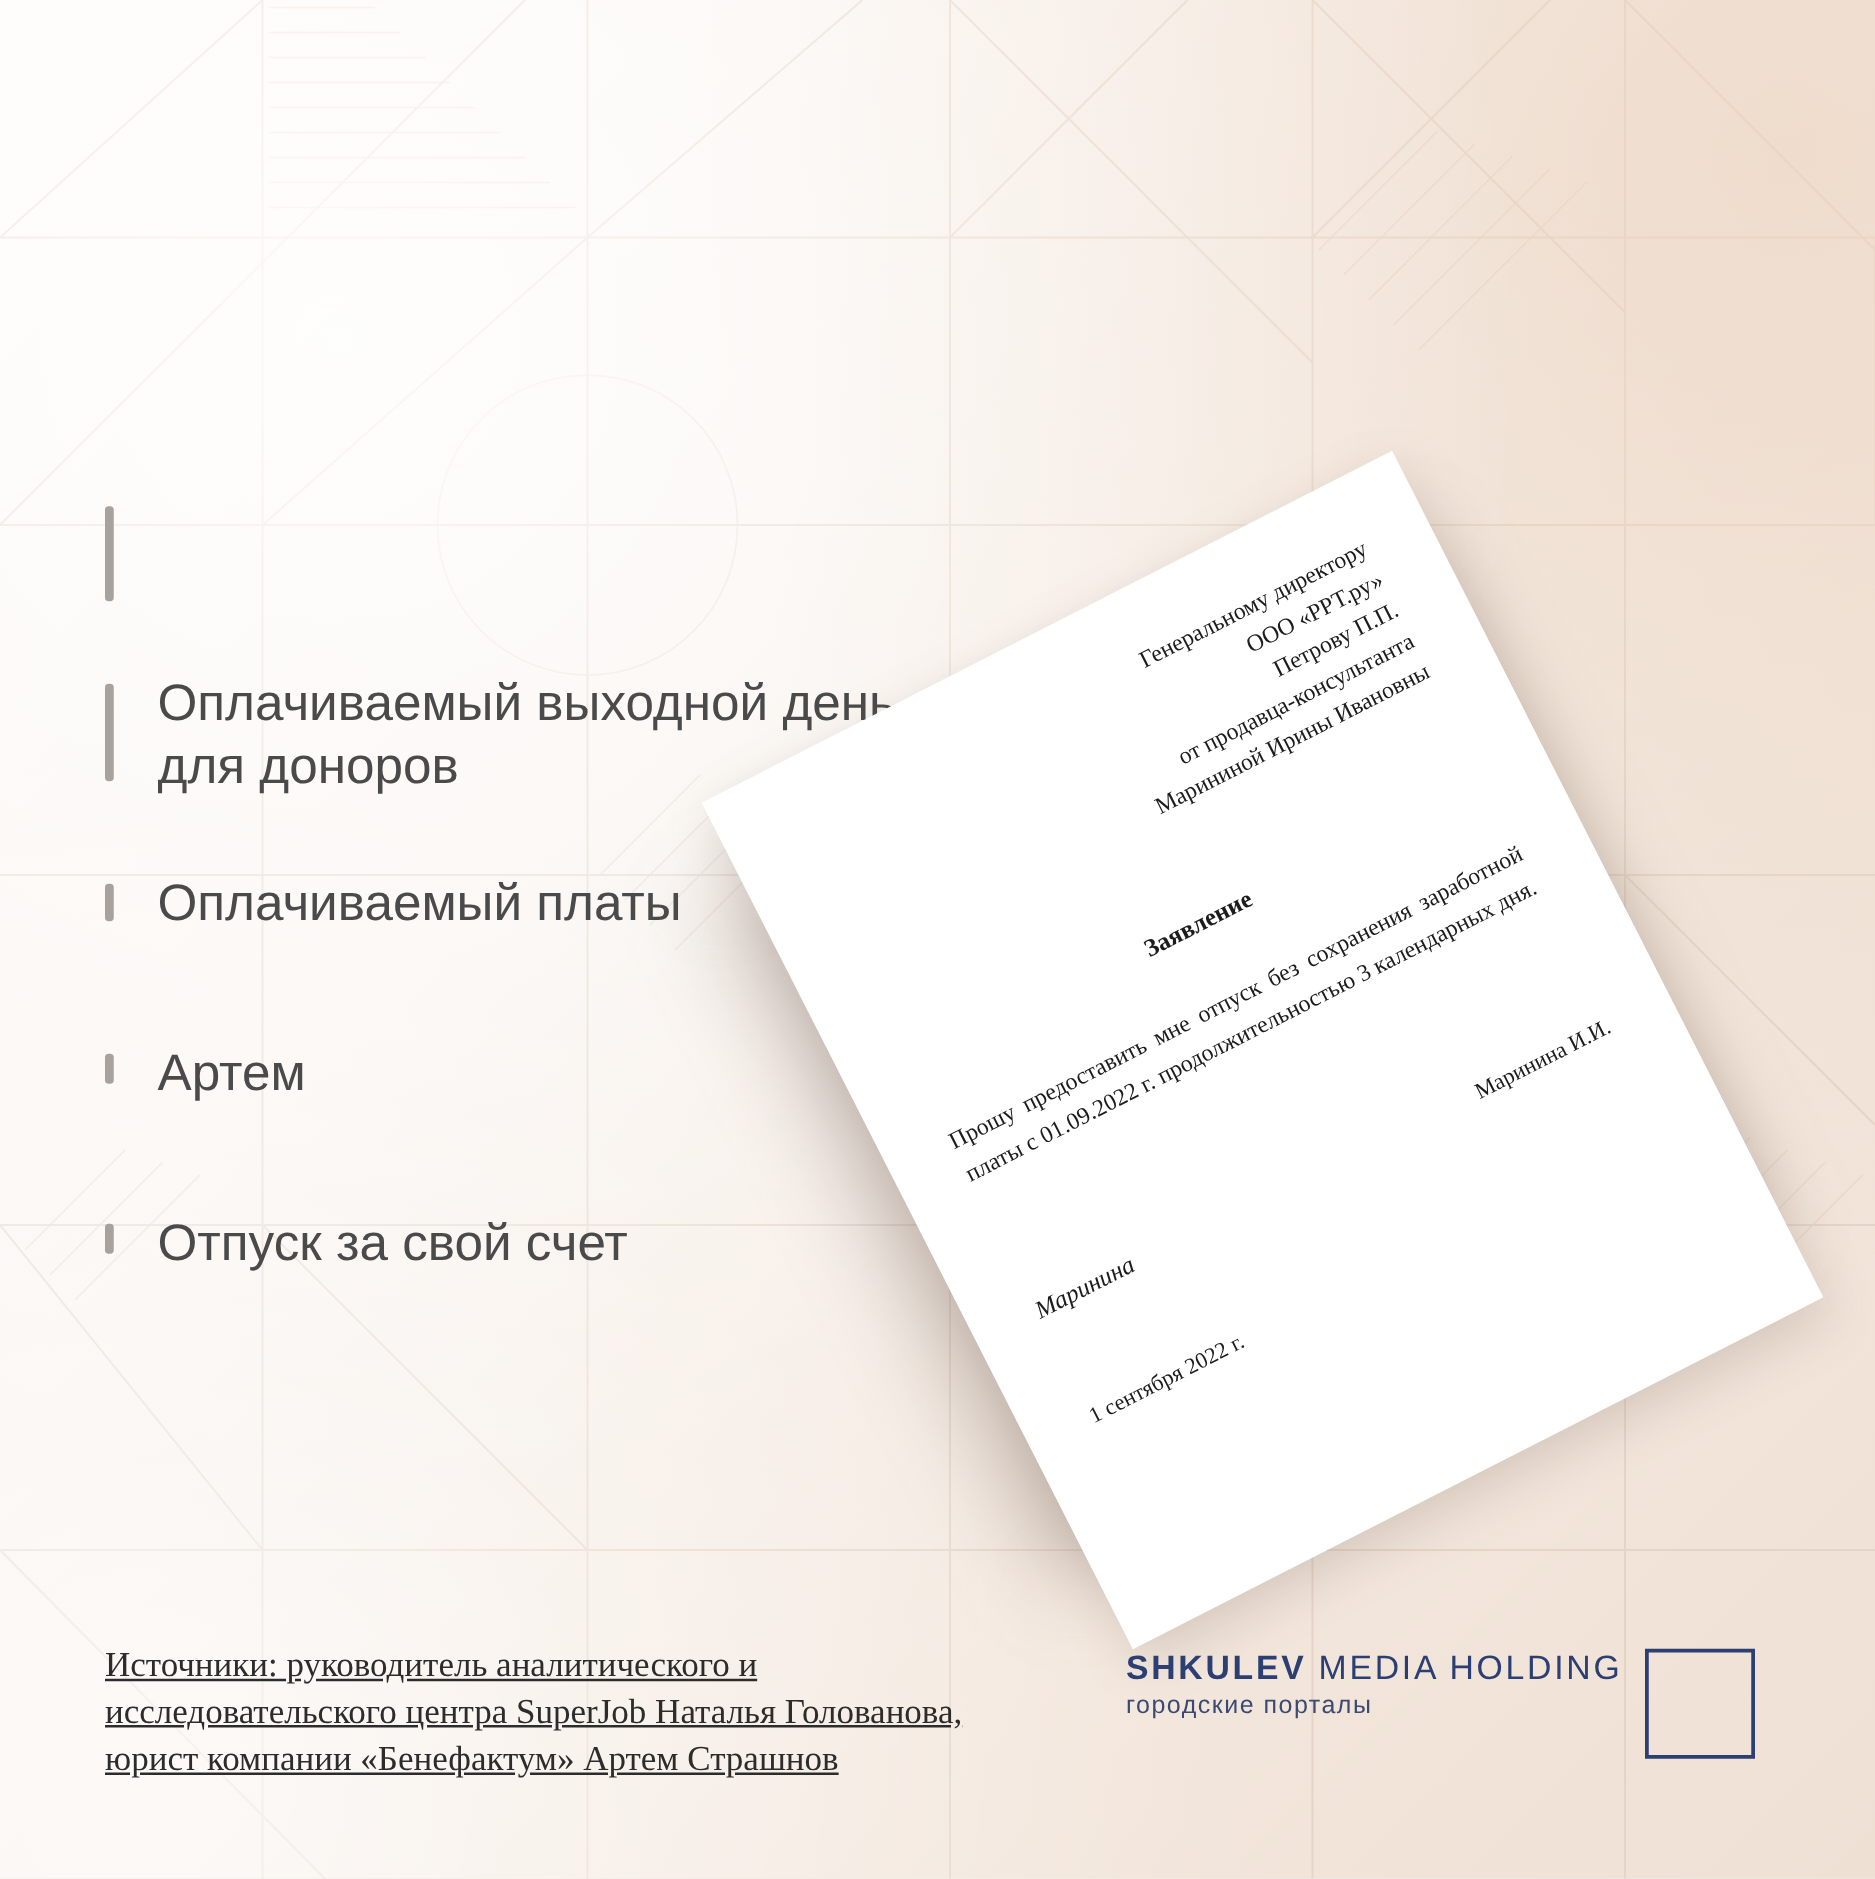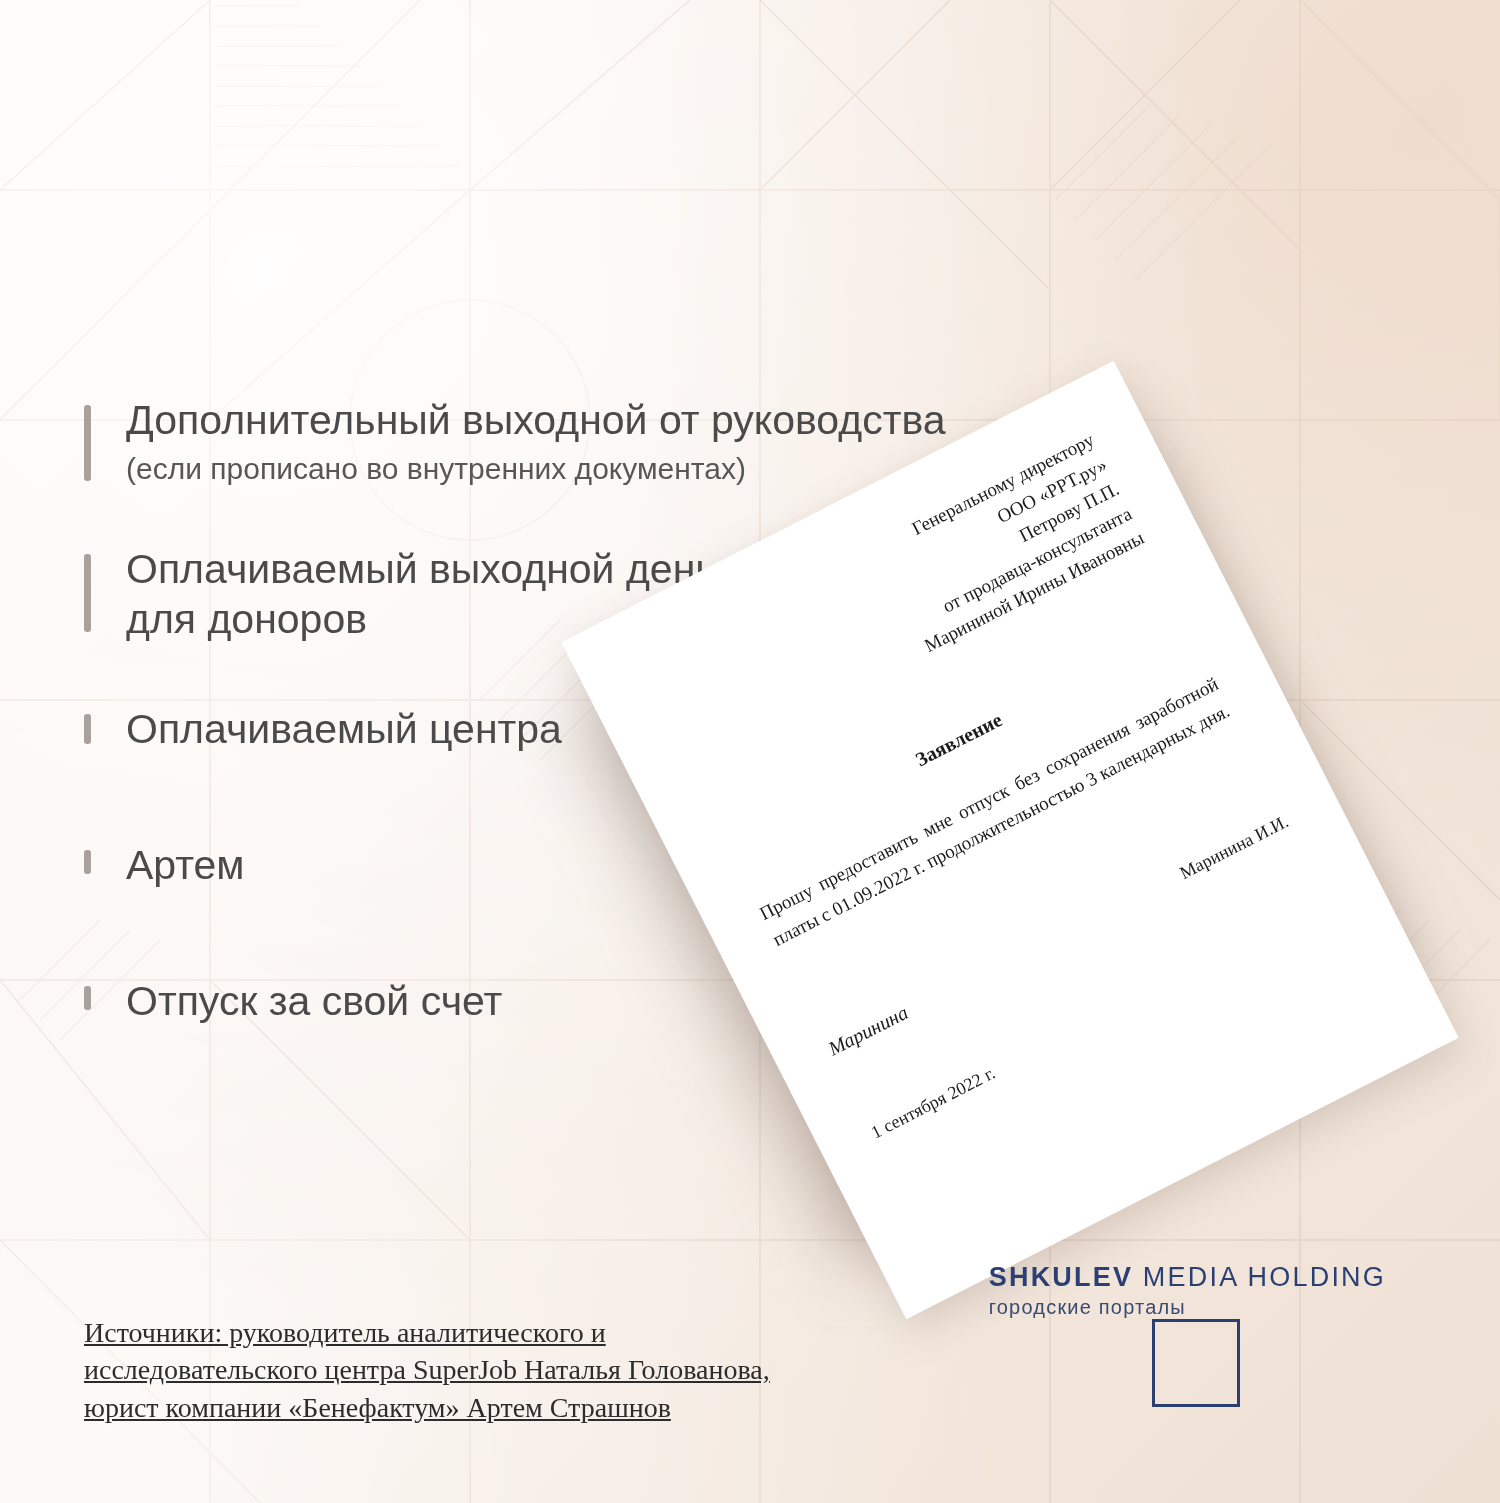--- a/index.html
+++ b/index.html
@@ -194,22 +194,20 @@
     white-space: pre-line;
     text-decoration: underline;
   }
 
   
   .logo {
     position: absolute;
     right: 96px;
     bottom: 96px;
     display: flex;
-    align-items: center;
-    flex-direction: column;
   }
   .logo-text {
     text-align: left;
     margin-right: 18px;
   }
   .logo-main {
     font-size: 27px;
     letter-spacing: 2.2px;
     color: #2b3f73;
   }
@@ -262,38 +260,34 @@
       </g>
     </svg>
   </div>
   <div class="bg-wash"></div>
 
 
   <div class="list">
 
     <div class="list-item item-1">
       <div class="bullet-bar bullet-h-1"></div>
-      <div class="item-text">
-        <div class="item-main">Дополнительный выходной от руководства</div>
-        <div class="item-sub">(если прописано во внутренних документах)</div>
-      </div>
     </div>
 
     <div class="list-item item-2">
       <div class="bullet-bar bullet-h-2"></div>
       <div class="item-text">
         <div class="item-main">Оплачиваемый выходной день
 для доноров</div>
       </div>
     </div>
 
     <div class="list-item item-3">
       <div class="bullet-bar bullet-h-3"></div>
       <div class="item-text">
-        <div class="item-main">Оплачиваемый центра</div>
+        <div class="item-main">Оплачиваемый платы</div>
       </div>
     </div>
 
     <div class="list-item item-4">
       <div class="bullet-bar bullet-h-4"></div>
       <div class="item-text">
         <div class="item-main">Артем</div>
       </div>
     </div>
 

